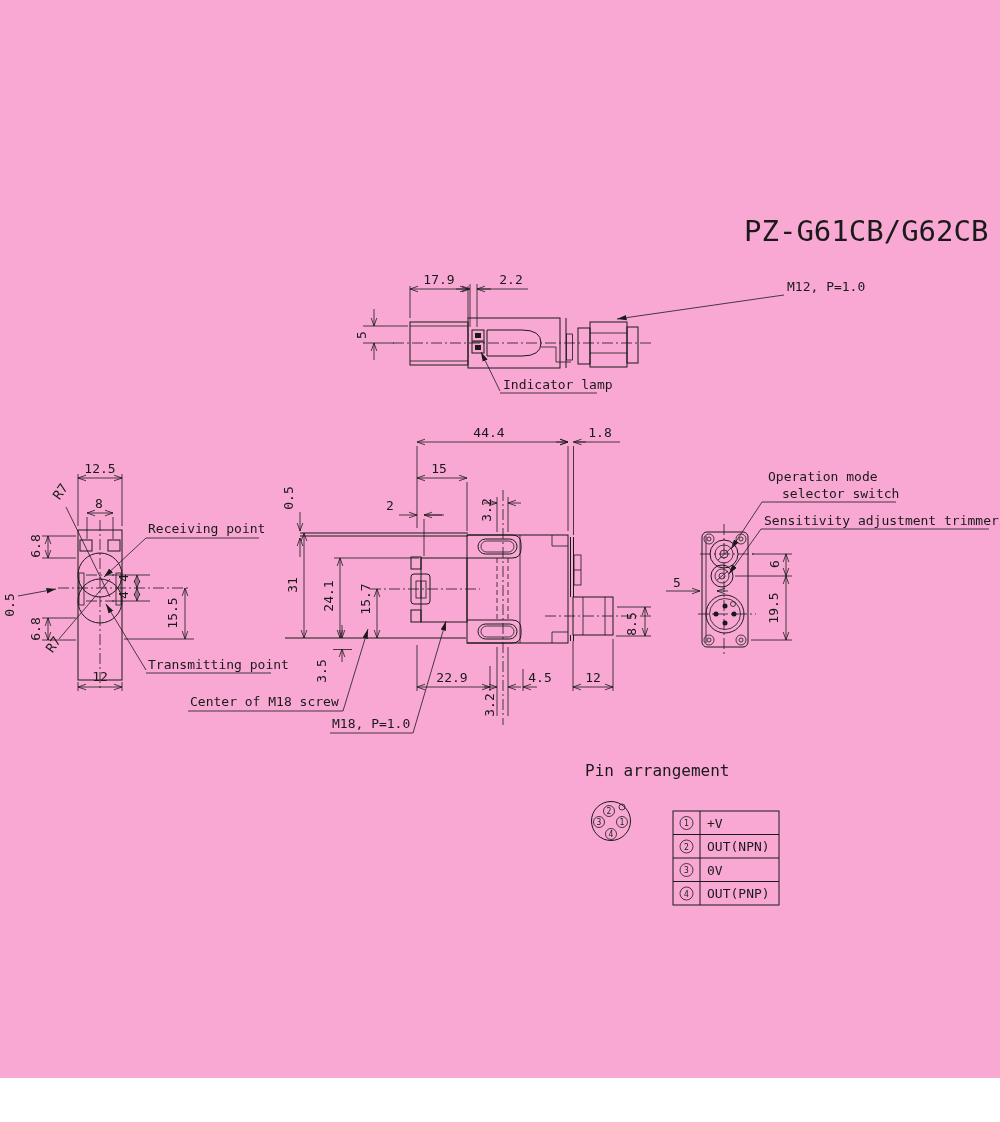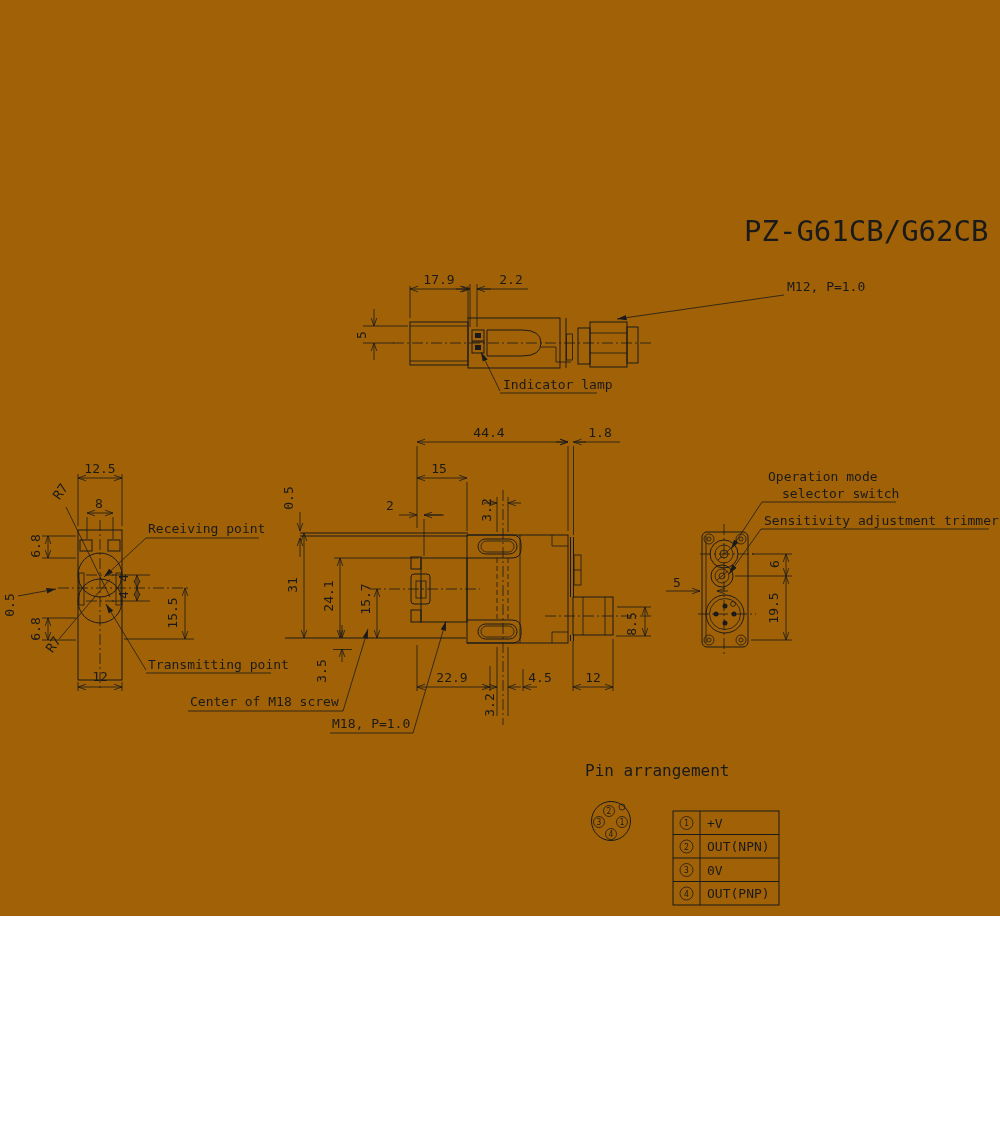--- a/index.html
+++ b/index.html
@@ -1,16 +1,16 @@
 <!DOCTYPE html>
 <html><head>
 <meta charset="utf-8">
 <style>
   html,body{margin:0;padding:0;background:#fff;}
-  .page{position:relative;width:1000px;height:916px;background:#a16207;overflow:hidden;}
+  .page{position:relative;width:1000px;height:1078px;background:#f9a8d4;overflow:hidden;}
   svg{position:absolute;left:0;top:0;}
   .ln{stroke:#1a1a1a;stroke-width:1;fill:none;}
   .thin{stroke:#1a1a1a;stroke-width:0.8;fill:none;}
   .cl{stroke:#1a1a1a;stroke-width:0.8;fill:none;stroke-dasharray:11 3 2 3;}
   .hid{stroke:#1a1a1a;stroke-width:0.8;fill:none;stroke-dasharray:5 3;}
   .t{font-family:"DejaVu Sans Mono",monospace;fill:#1a1a1a;font-size:13px;}
   .t14{font-family:"DejaVu Sans Mono",monospace;fill:#1a1a1a;font-size:13px;}
   .title{font-family:"DejaVu Sans Mono",monospace;fill:#1a1a1a;font-size:29px;}
   .pt{font-family:"DejaVu Sans Mono",monospace;fill:#1a1a1a;font-size:16px;}
   .pd{font-family:"DejaVu Sans Mono",monospace;fill:#1a1a1a;font-size:8px;}

